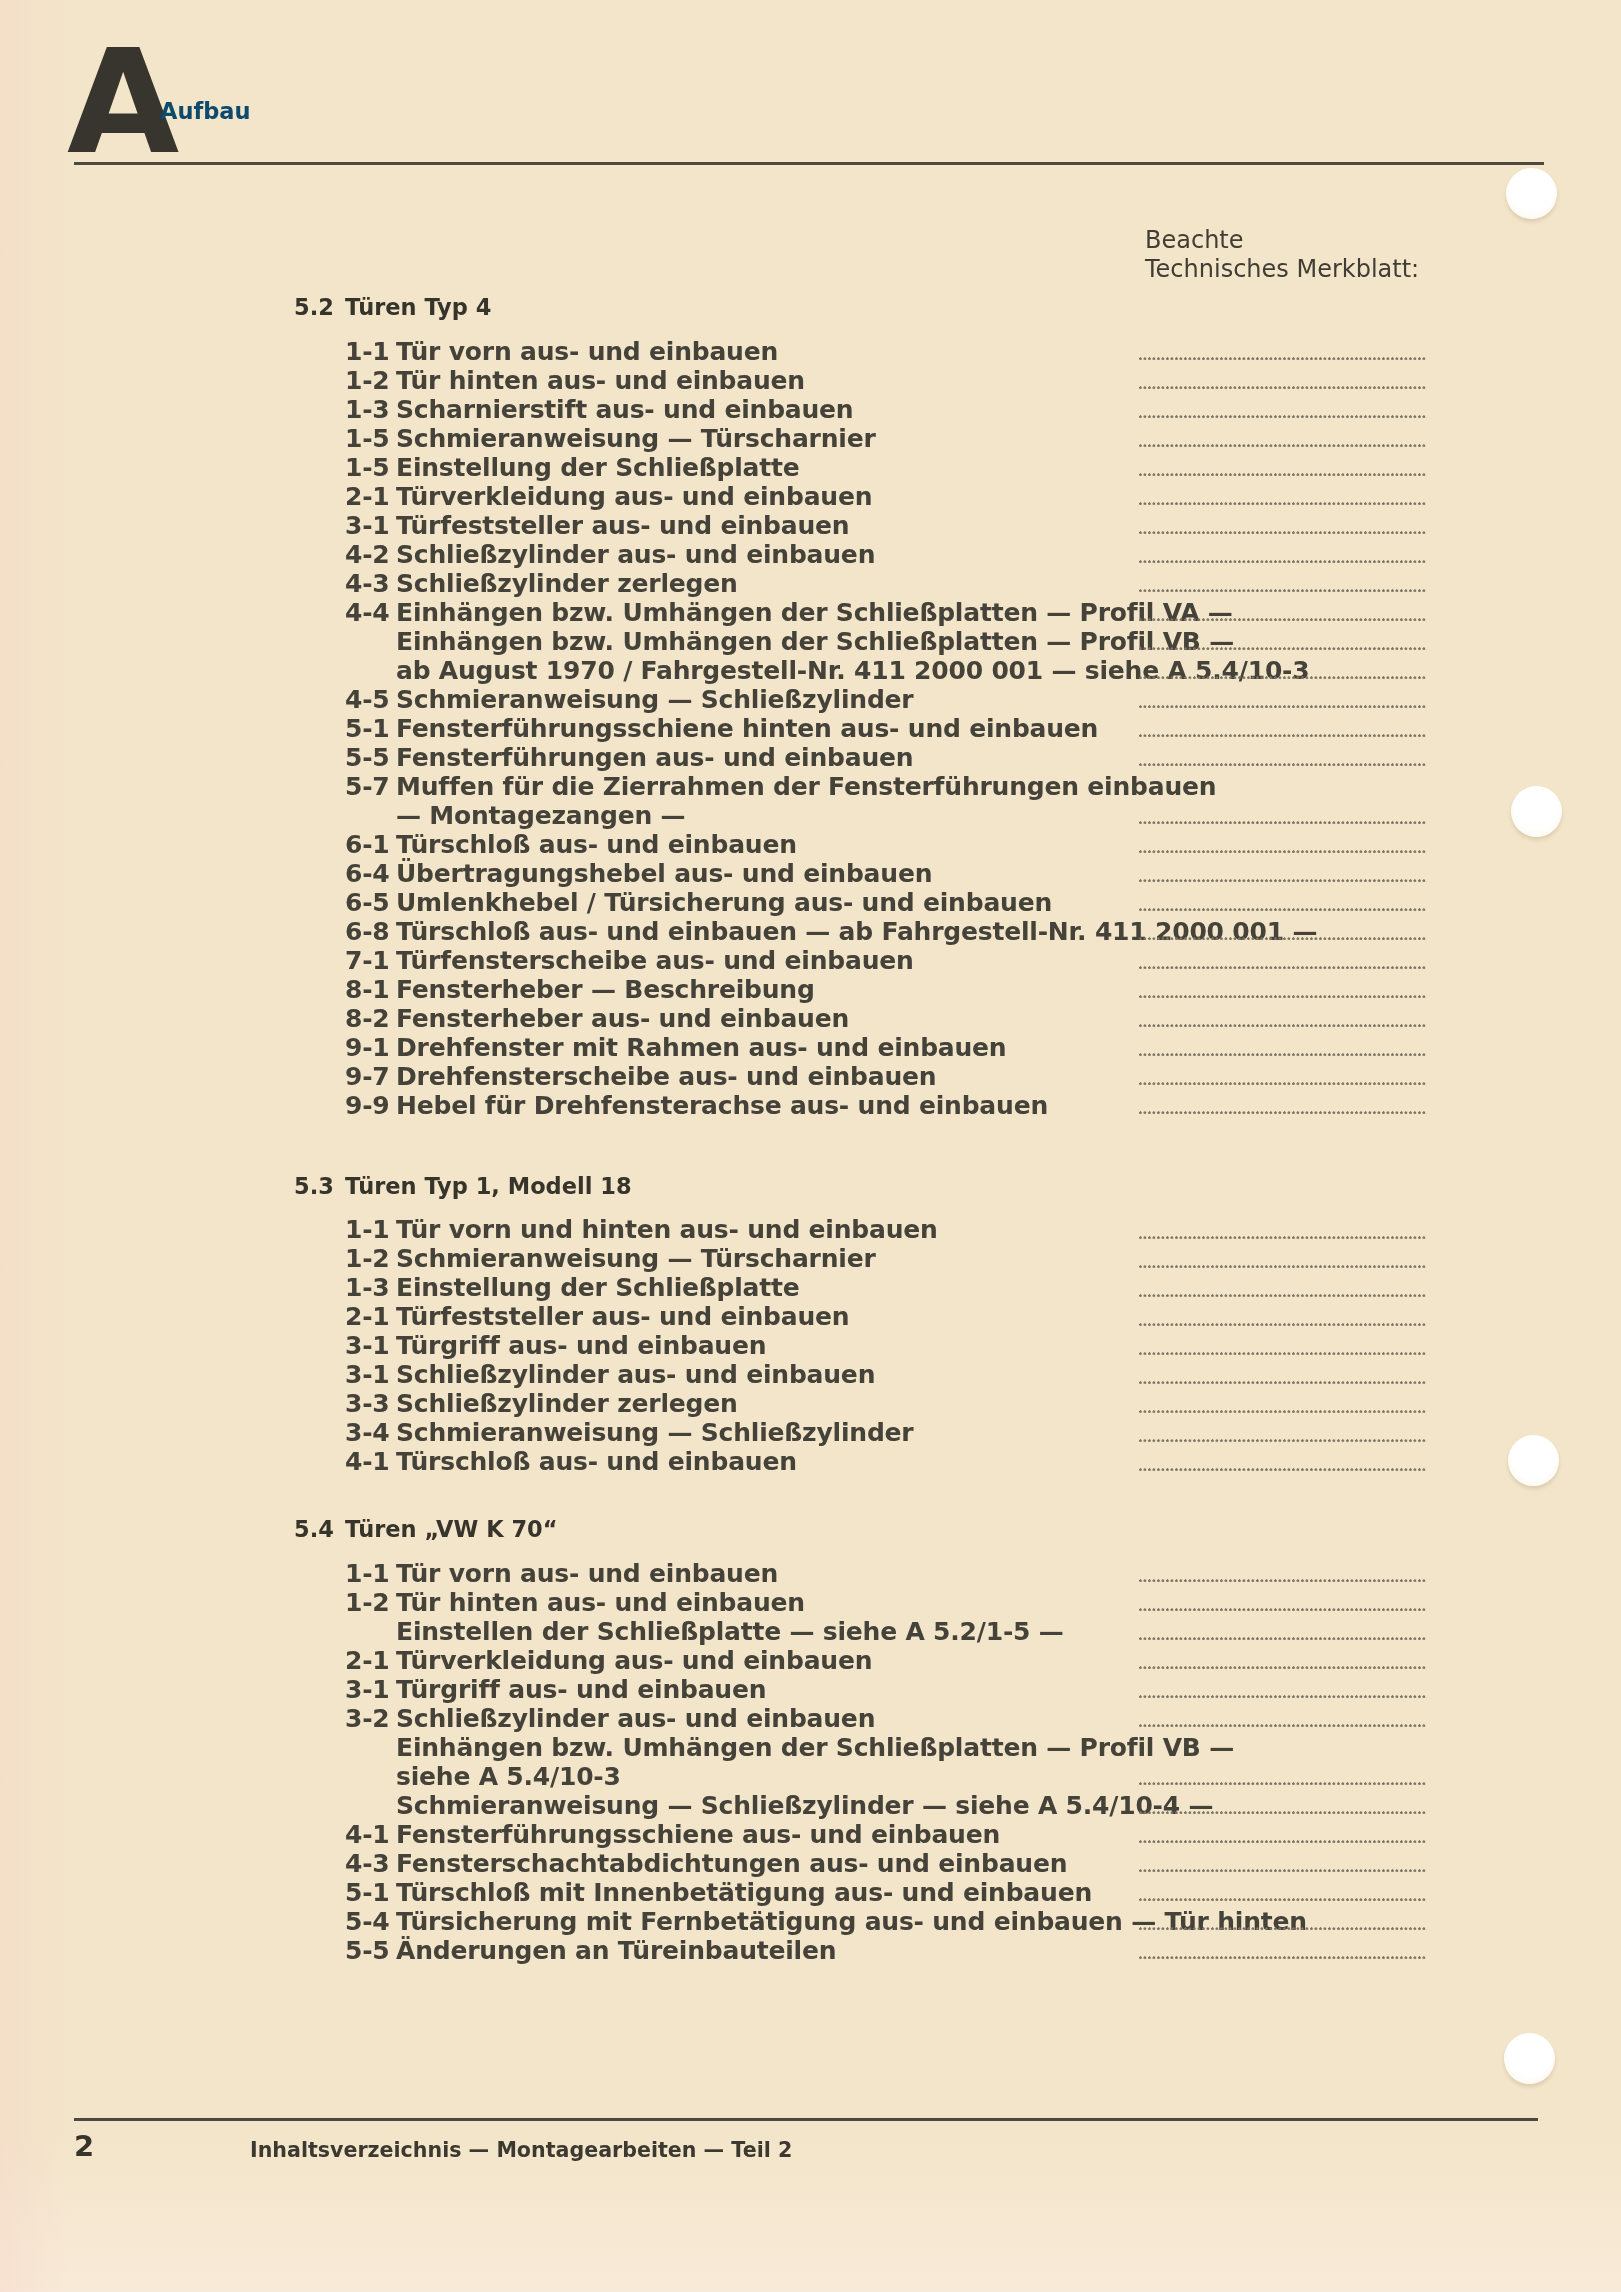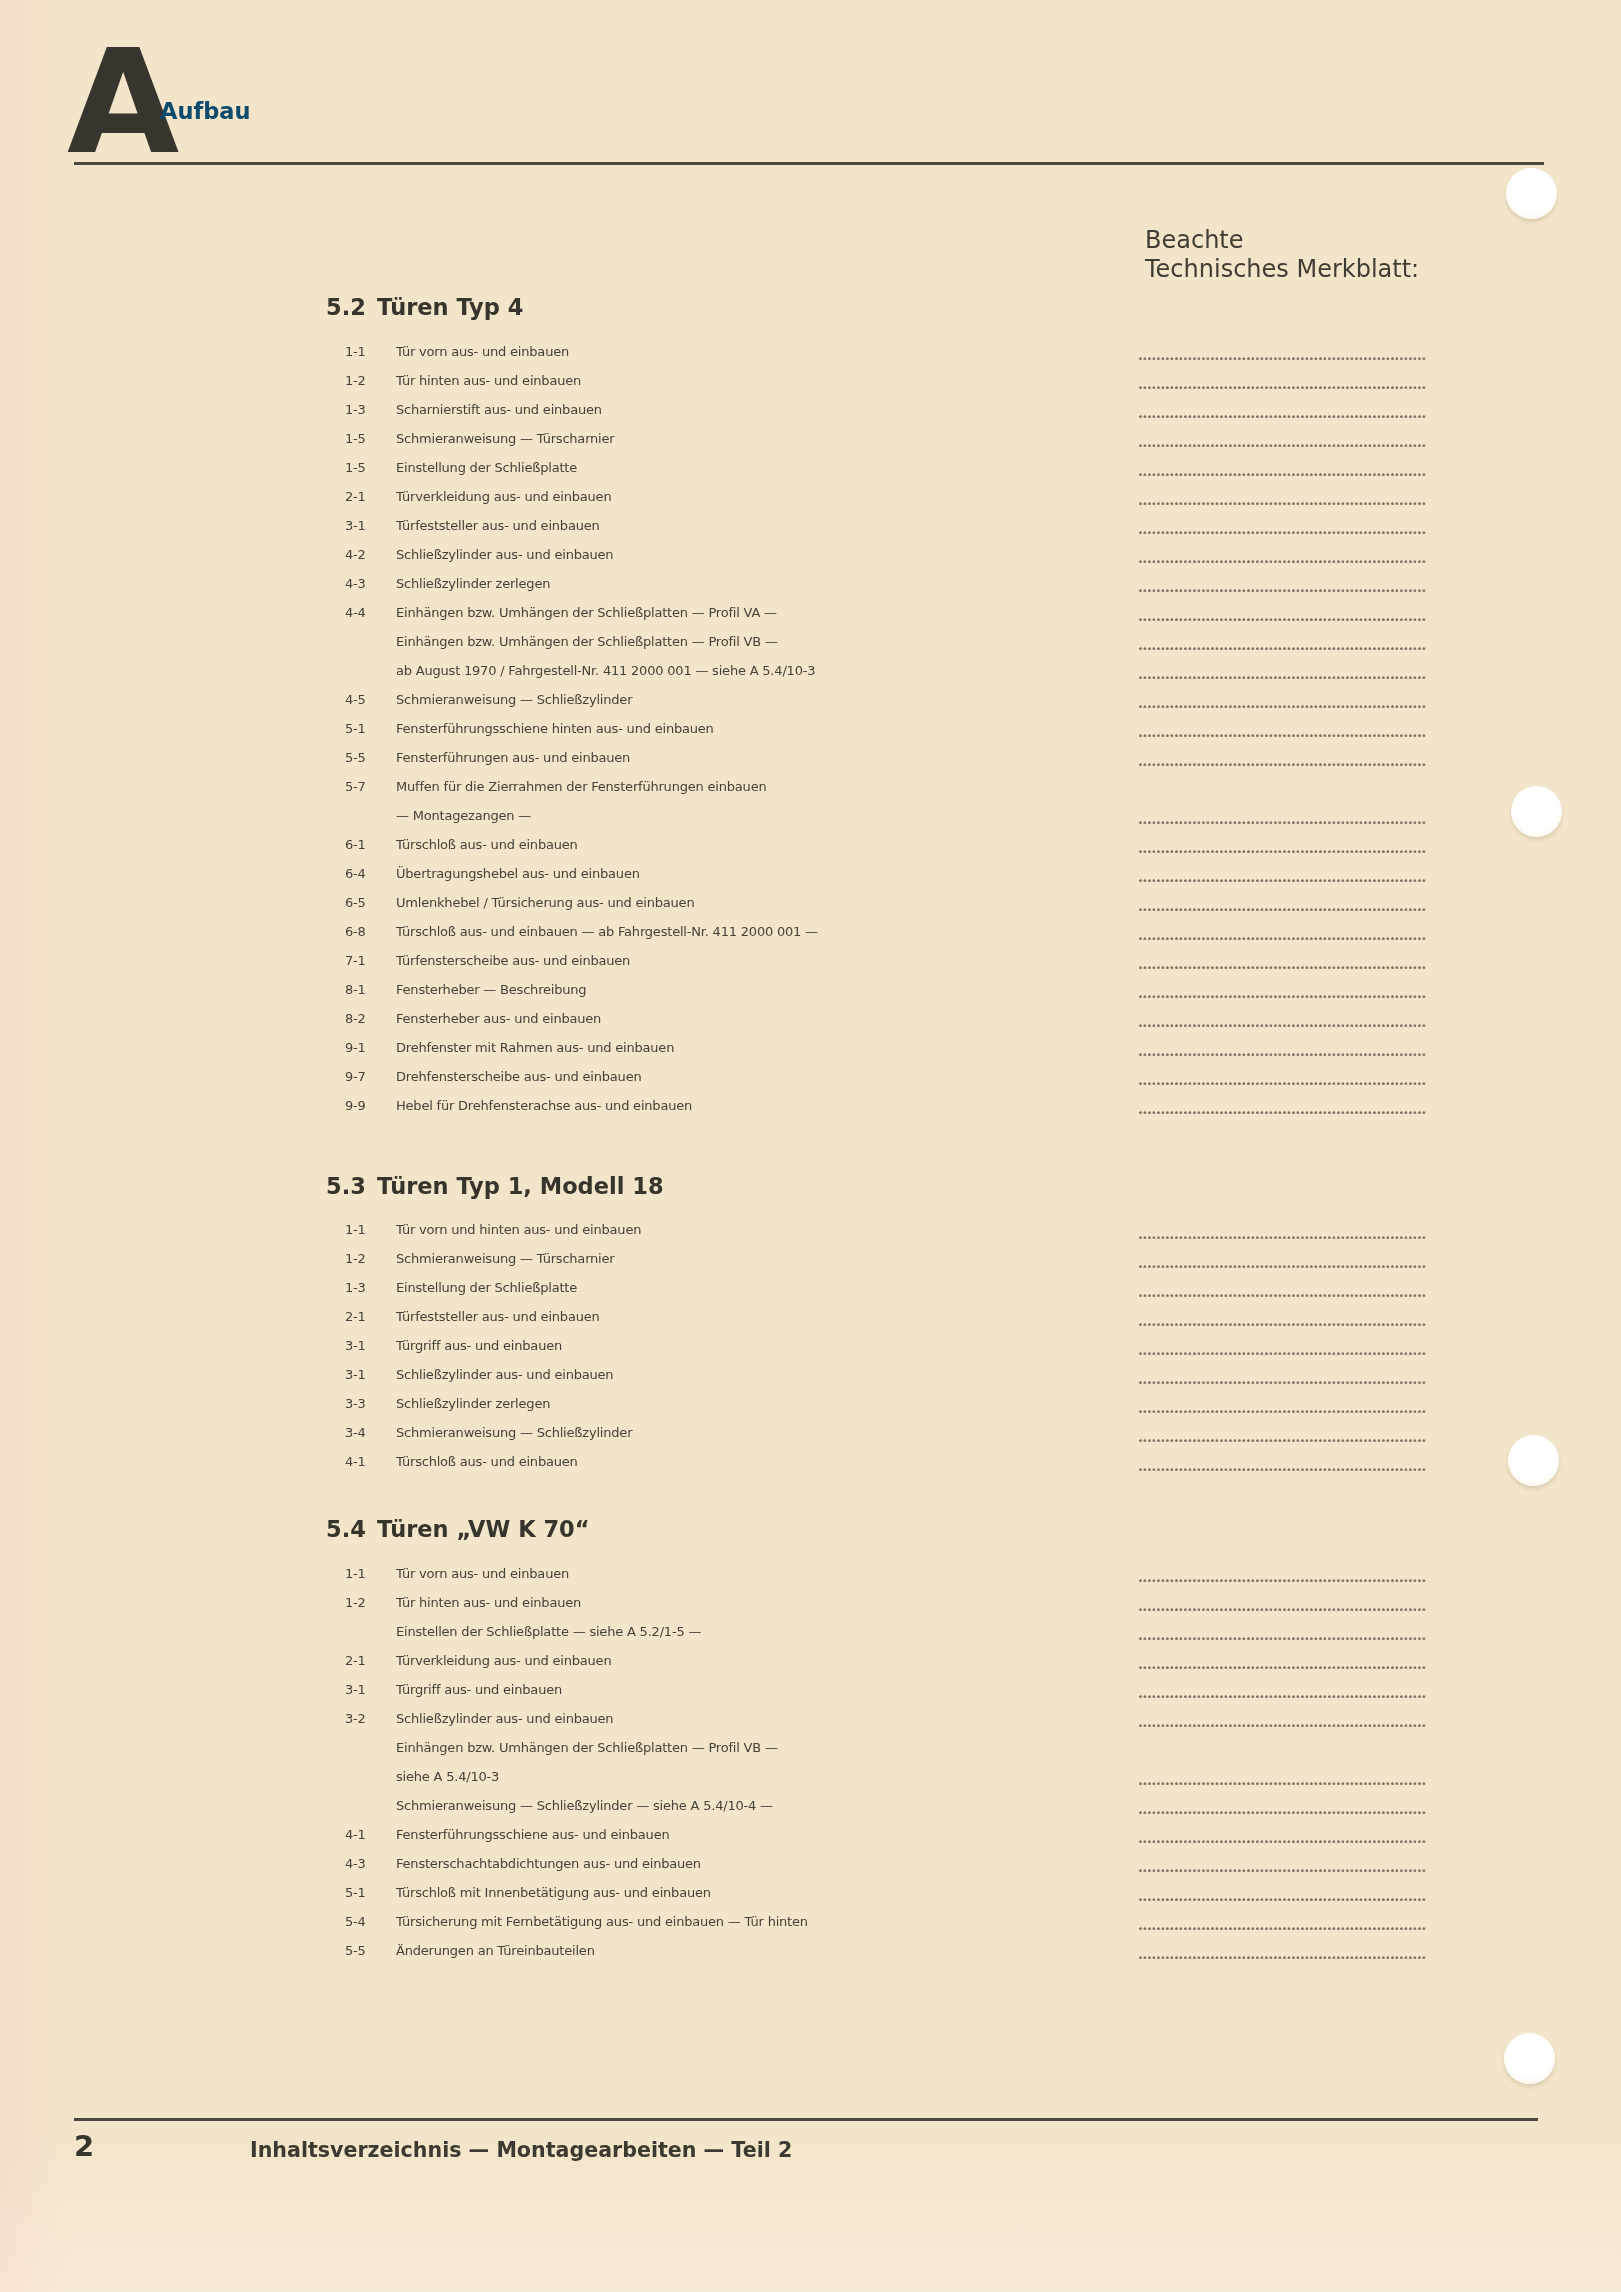--- a/index.html
+++ b/index.html
@@ -32,26 +32,26 @@
   .rule.bottom{left:74px;top:2118px;width:1464px;}
   .notice{
     position:absolute;left:1145px;top:226px;
     font-size:24px;line-height:29px;color:#403d35;
   }
   #toc{position:absolute;left:294px;top:292px;width:1152px;}
   .sec-heading{
     height:31px;line-height:31px;margin-bottom:13.7px;
     font-size:22.5px;font-weight:bold;color:#37342c;
   }
-  .sec-heading .sec-num{display:inline-block;width:51px;margin-left:32px;}
+  .sec-heading .sec-num{display:inline-block;width:51px;}
   .sec-2{margin-top:51px;}
   .sec-3{margin-top:38px;}
   .row{
     position:relative;height:29px;line-height:29px;
-    padding-left:51px;font-size:13px;letter-spacing:-0.2px;color:#45423a;
+    padding-left:51px;font-size:25px;letter-spacing:-0.2px;color:#45423a;font-weight:bold;
   }
   .row .num{display:inline-block;width:51px;}
   .row.cont{padding-left:102px;}
   .dots{
     position:absolute;left:845px;bottom:4.9px;width:288px;height:3.9px;
     background-image:radial-gradient(circle at 1.4px 1.6px,#7b7363 1.1px,rgba(0,0,0,0) 1.5px);
     background-size:4.5px 3.9px;background-repeat:repeat-x;
   }
   .footer-num{
     position:absolute;left:74px;top:2129px;

